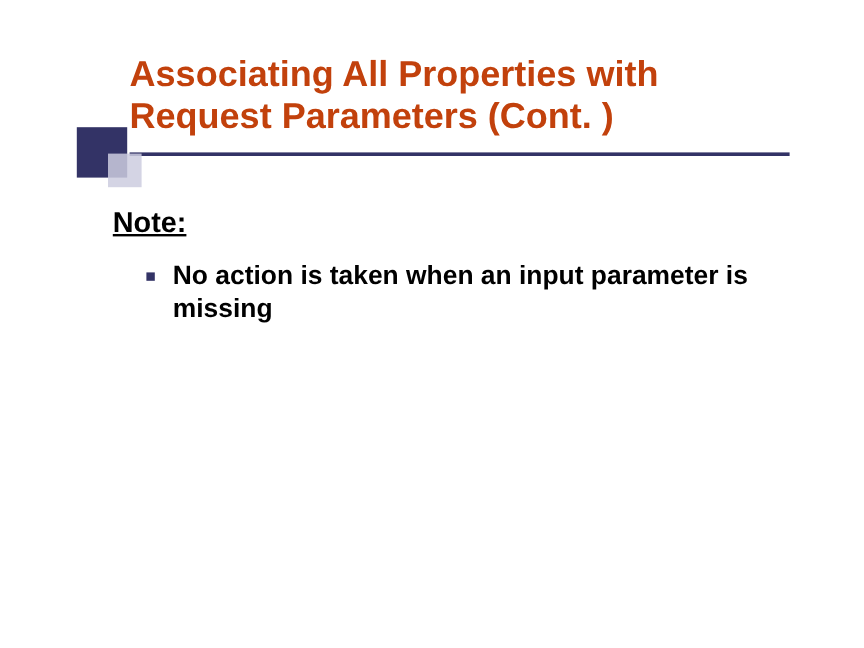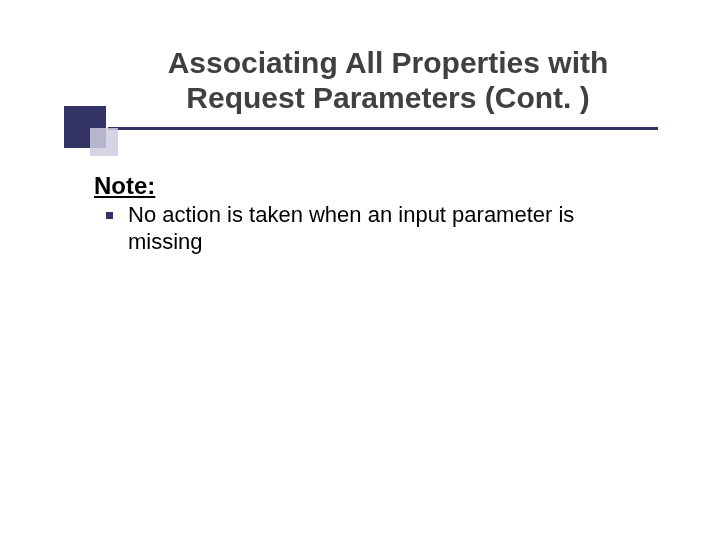--- a/index.html
+++ b/index.html
@@ -20,22 +20,21 @@
   .title-block {
     position: absolute;
     left: 108px;
     top: 46px;
     width: 560px;
   }
   .title-text {
     font-size: 30px;
     font-weight: bold;
     line-height: 1.15;
-    color: #404040;
-    text-align: center;
+    color: #c2410c;
   }
   .title-underline {
     position: absolute;
     left: 108px;
     top: 127px;
     width: 550px;
     height: 3px;
     background: #333366;
   }
   .accent-dark {
@@ -58,26 +57,27 @@
   .body-block {
     position: absolute;
     left: 94px;
     top: 172px;
     width: 560px;
   }
   .note-label {
     font-size: 24px;
     font-weight: bold;
     text-decoration: underline;
-    margin-bottom: 2px;
+    margin-bottom: 17px;
   }
   .bullets {
     list-style: none;
     padding: 0;
-    margin: 0;
+    margin: 16px;
+    font-weight: bold;
   }
   .bullets li {
     position: relative;
     padding-left: 34px;
     font-size: 22px;
     line-height: 1.22;
     margin-bottom: 2px;
   }
   .bullets li::before {
     content: "";

